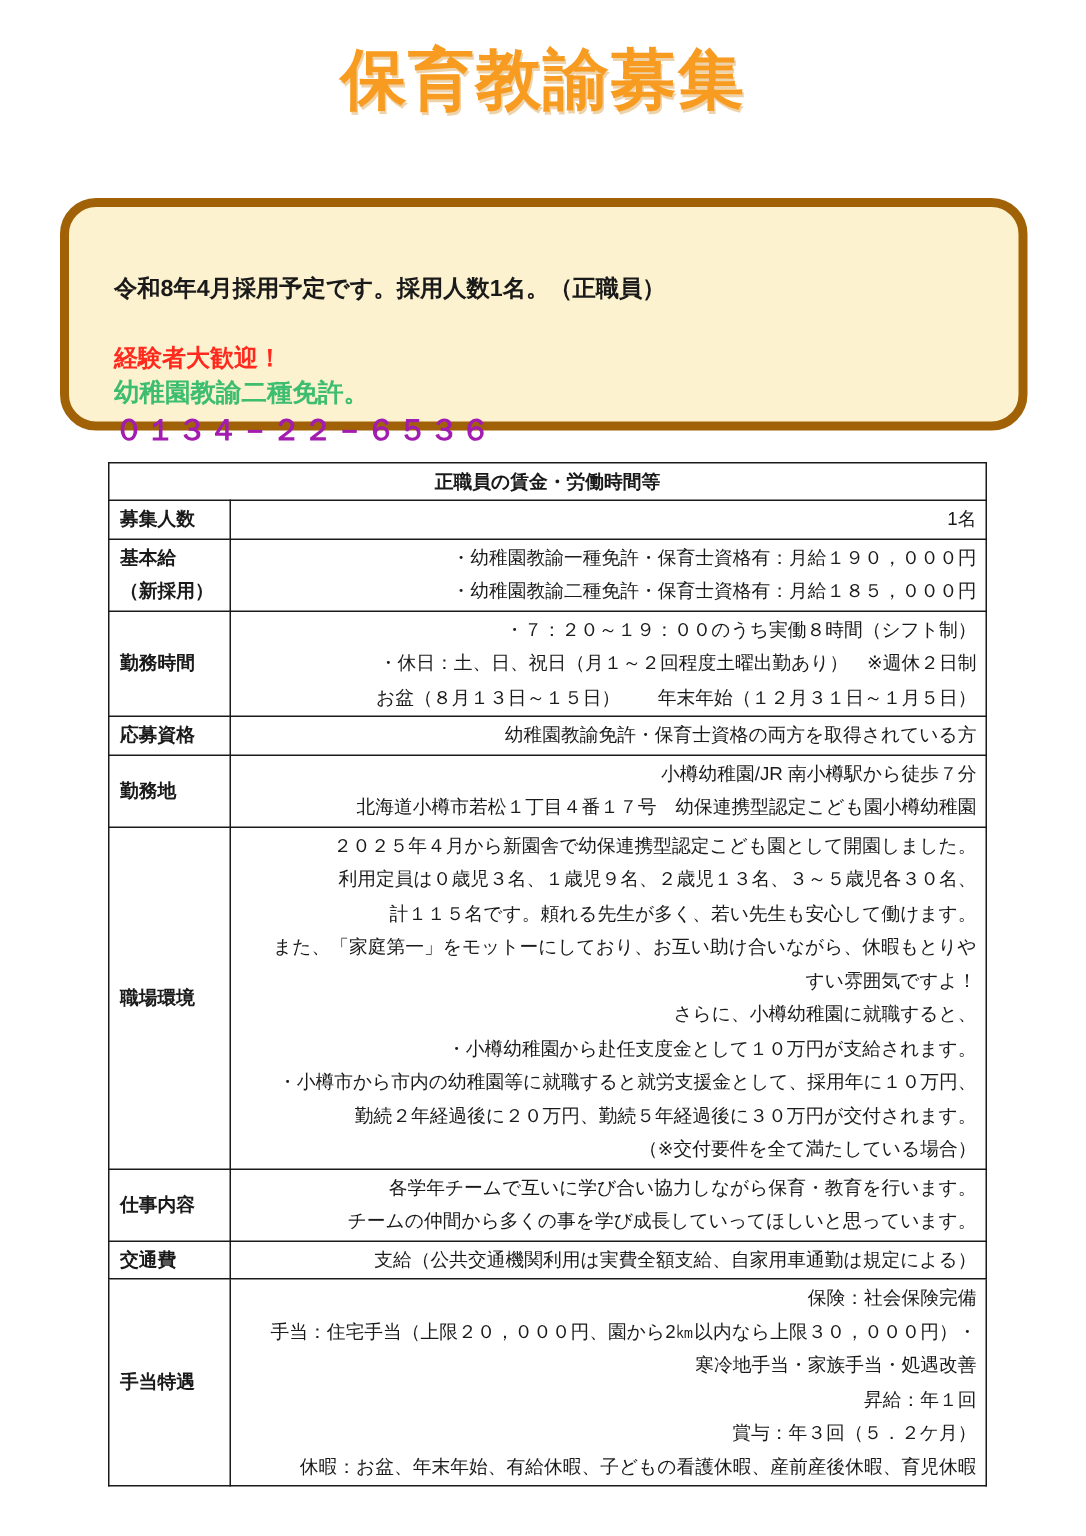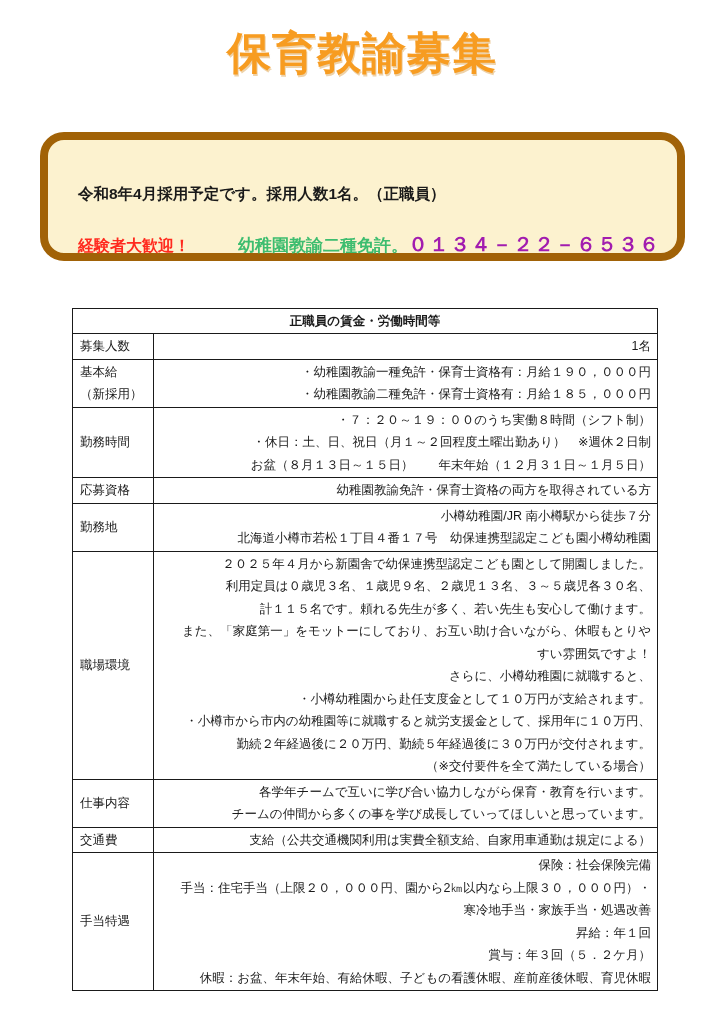--- a/index.html
+++ b/index.html
@@ -21,37 +21,38 @@
     font-weight: bold;
     color: #F79C21;
     letter-spacing: 1px;
     text-shadow: 1px 2px 0 rgba(205,125,10,0.35);
   }
 
   
   .intro-box {
     position: absolute;
     left: 40px; top: 108px;
-    width: 645px; height: 129px;
+    width: 645px; height: 155px;
     background: #FCF2CF;
-    border: 8px solid #a16207;
+    border: 6px solid #a16207;
     border-radius: 24px;
     padding: 44px 30px 0 30px;
   }
   .intro-line1 {
     font-size: 15.5px;
     font-weight: bold;
     color: #1a1a1a;
     white-space: pre-line;
   }
   .intro-line2 {
     margin-top: 26px;
     display: flex;
     align-items: baseline;
     white-space: nowrap;
+    flex-direction: column;
   }
   .welcome {
     font-size: 16px;
     font-weight: bold;
     color: #FF2A1E;
     margin-right: 48px;
   }
   .call {
     font-size: 17px;
     font-weight: bold;
@@ -82,21 +83,21 @@
   .info-table { border: 1.5px solid #1a1a1a; }
   .table-header-cell {
     text-align: center;
     font-weight: bold;
     font-size: 13px;
     height: 25px;
   }
   .label-col { width: 81px; }
   .row-label {
     text-align: left;
-    font-weight: normal;
+    font-weight: bold;
     padding: 1px 4px 1px 7px;
   }
   .row-content {
     text-align: right;
     font-weight: normal;
     padding: 1px 6px 1px 8px;
   }
 </style>
 </head>
 <body>

